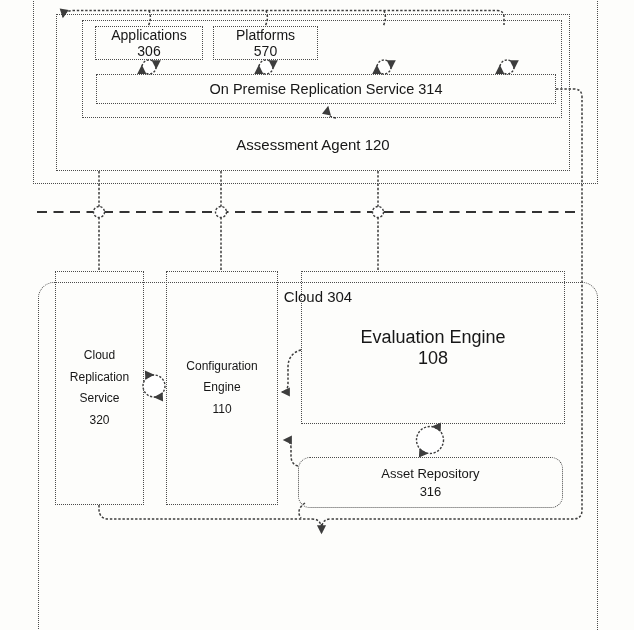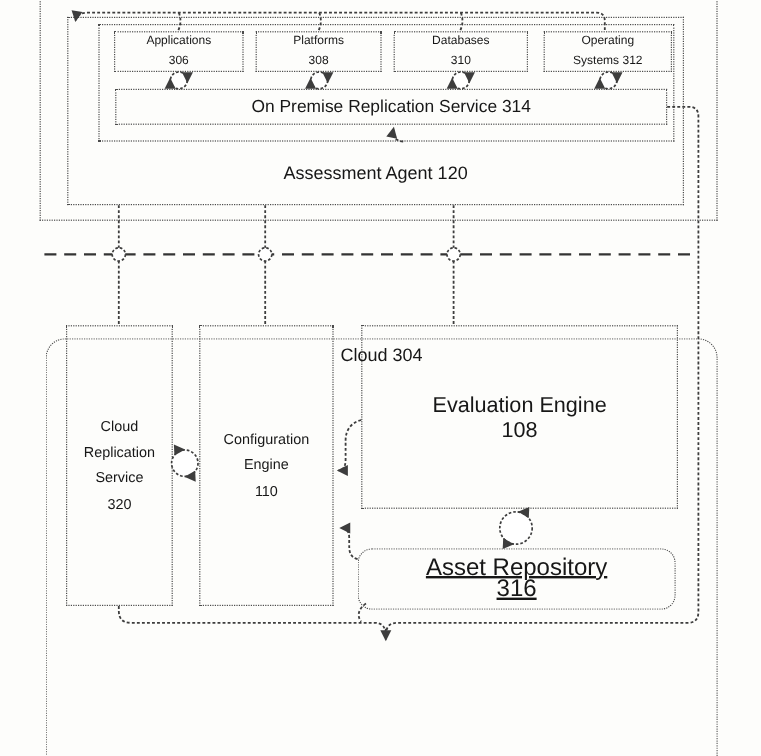--- a/index.html
+++ b/index.html
@@ -7,21 +7,21 @@
     position:relative;width:634px;height:630px;overflow:hidden;
     background:#fdfdfb;
     font-family:"Liberation Sans","DejaVu Sans",sans-serif;
     color:#171717;
   }
   .box{
     position:absolute;border:1.7px dotted #4b4b4b;background:transparent;
     display:flex;align-items:center;justify-content:center;text-align:center;
     box-sizing:border-box;
   }
-  .lbl{white-space:pre-line;line-height:16px;font-size:10px;}
+  .lbl{white-space:pre-line;line-height:16px;font-size:14px;}
   .round{border-radius:13px;}
   svg.overlay{position:absolute;left:0;top:0;pointer-events:none;}
   .ln{stroke:#3d3d3d;stroke-width:1.5;fill:none;stroke-dasharray:2.4,1.8;}
   .sep{stroke:#333333;stroke-width:2;fill:none;stroke-dasharray:10,6.5;}
   .nodecirc{stroke:#3d3d3d;stroke-width:1.4;fill:#ffffff;stroke-dasharray:2.2,1.6;}
 </style>
 </head>
 <body>
 
 <div id="stage">
@@ -33,29 +33,21 @@
   </div>
 
   <div class="box" style="left:82px;top:20px;width:480px;height:98px;"></div>
 
   <div class="box" style="left:95px;top:26px;width:108px;height:34px;">
     <span class="lbl">Applications
 306</span>
   </div>
   <div class="box" style="left:213px;top:26px;width:105px;height:34px;">
     <span class="lbl">Platforms
-308</span>
-  </div>
-  <div class="box" style="left:328px;top:26px;width:112px;height:34px;">
-    <span class="lbl">Databases
-310</span>
-  </div>
-  <div class="box" style="left:453px;top:26px;width:107px;height:34px;">
-    <span class="lbl">Operating
-Systems 312</span>
+570</span>
   </div>
 
   <div class="box" style="left:96px;top:74px;width:460px;height:30px;">
     <span class="lbl" style="font-size:14.5px;">On Premise Replication Service 314</span>
   </div>
 
   <div class="box round" style="left:38px;top:236px;width:560px;height:386px;border-radius:16px;margin-top:46px;">
     <span class="lbl" style="position:absolute;left:0;right:0;top:6px;font-size:15px;">Cloud 304</span>
   </div>
 
@@ -71,21 +63,21 @@
 Engine
 110</span>
   </div>
 
   <div class="box" style="left:301px;top:271px;width:264px;height:153px;">
     <span class="lbl" style="font-size:18px;line-height:21px;">Evaluation Engine
 108</span>
   </div>
 
   <div class="box round" style="left:298px;top:457px;width:265px;height:51px;border-radius:12px;">
-    <span class="lbl" style="font-size:20px;line-height:17.5px;text-decoration:underline;">Asset Repository
+    <span class="lbl" style="font-size:13px;line-height:17.5px;">Asset Repository
 316</span>
   </div>
 
 
   <svg class="overlay" width="634" height="630" viewBox="0 0 634 630">
     <defs>
       <marker id="arr" viewBox="0 0 8 8" refX="6.5" refY="4" markerWidth="7" markerHeight="7" orient="auto-start-reverse">
         <path d="M0.5,0.5 L7.5,4 L0.5,7.5 z" fill="#3d3d3d"></path>
       </marker>
     </defs>

